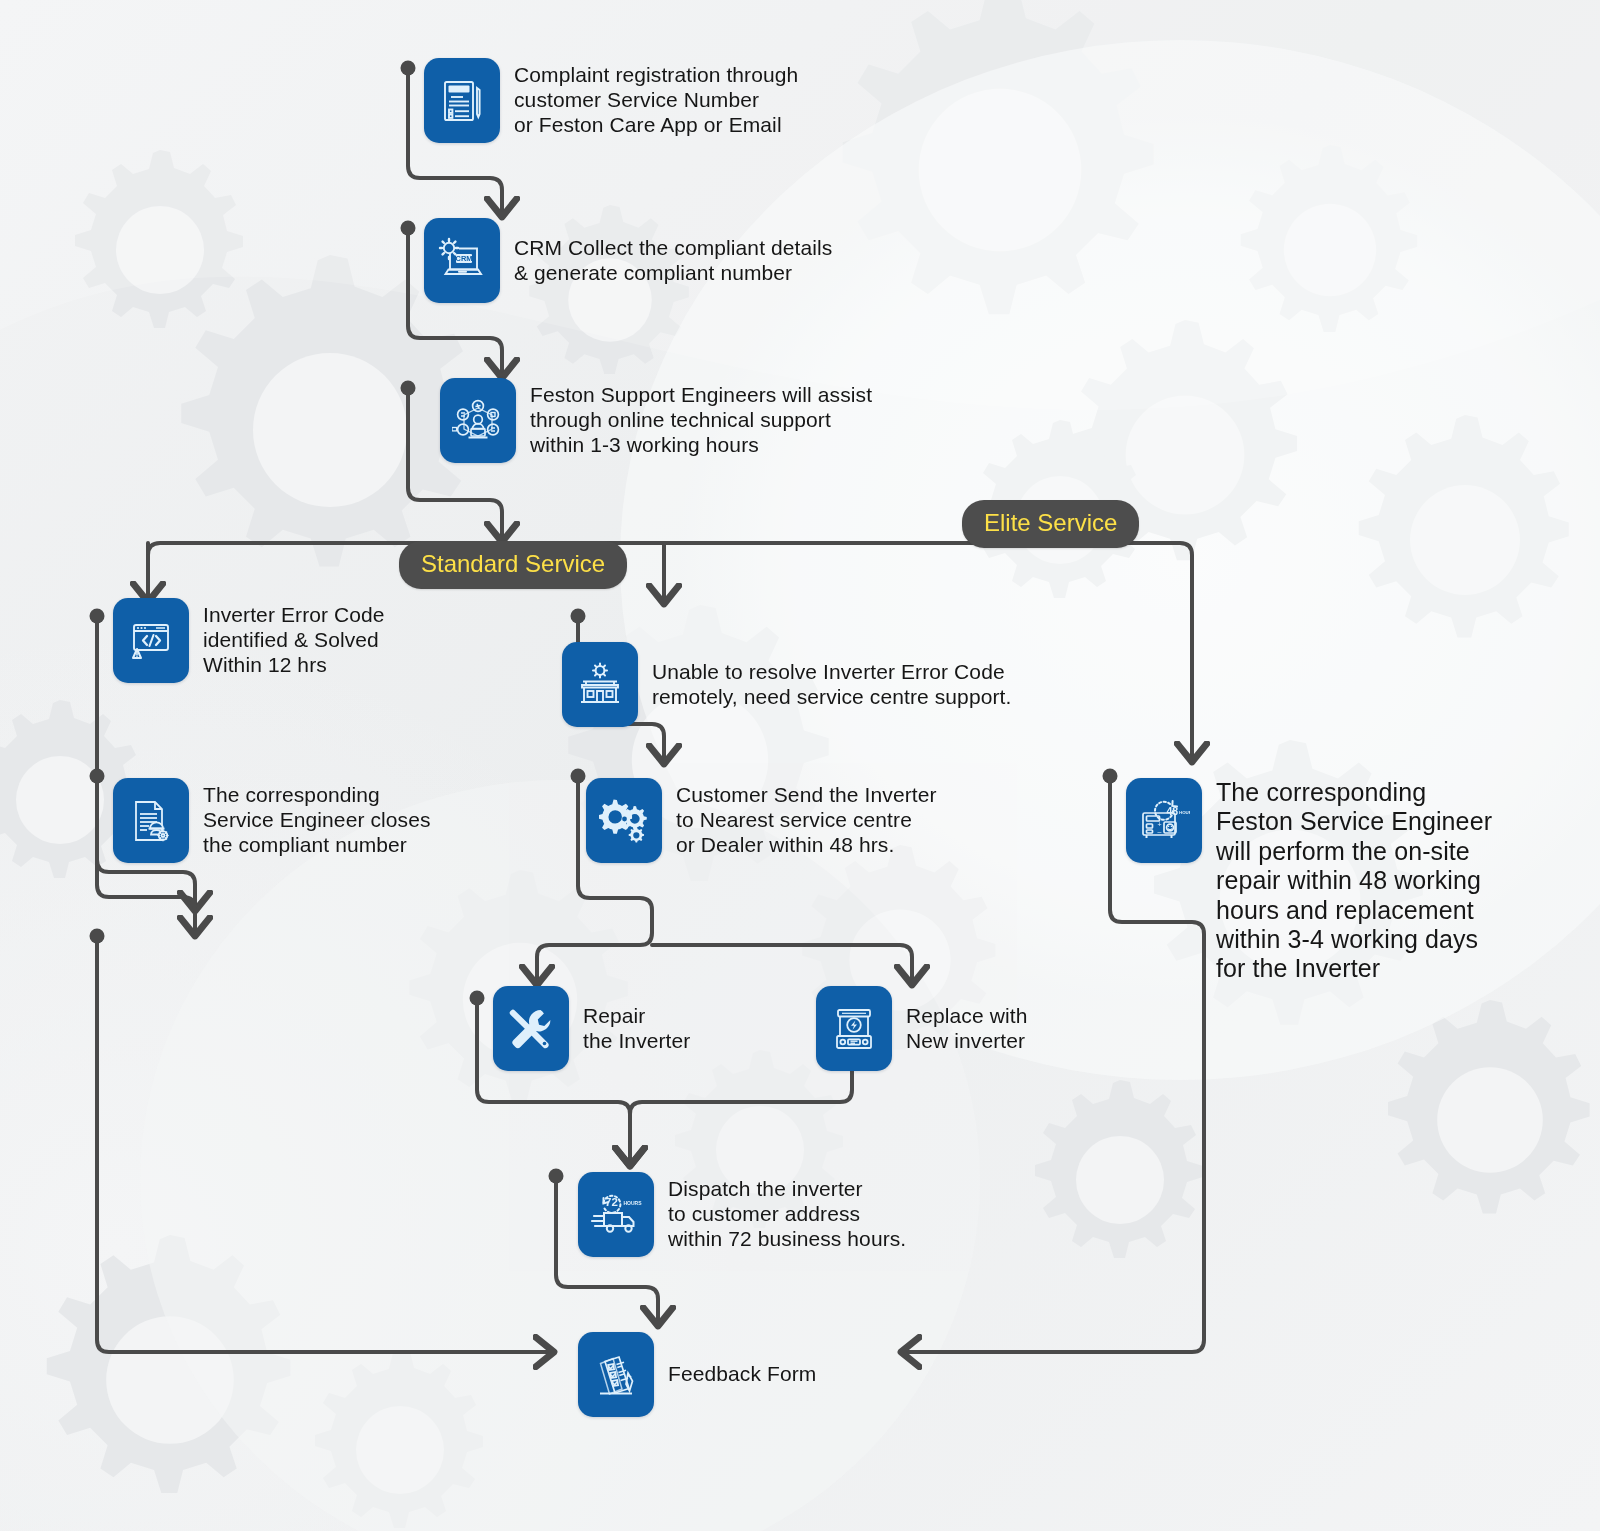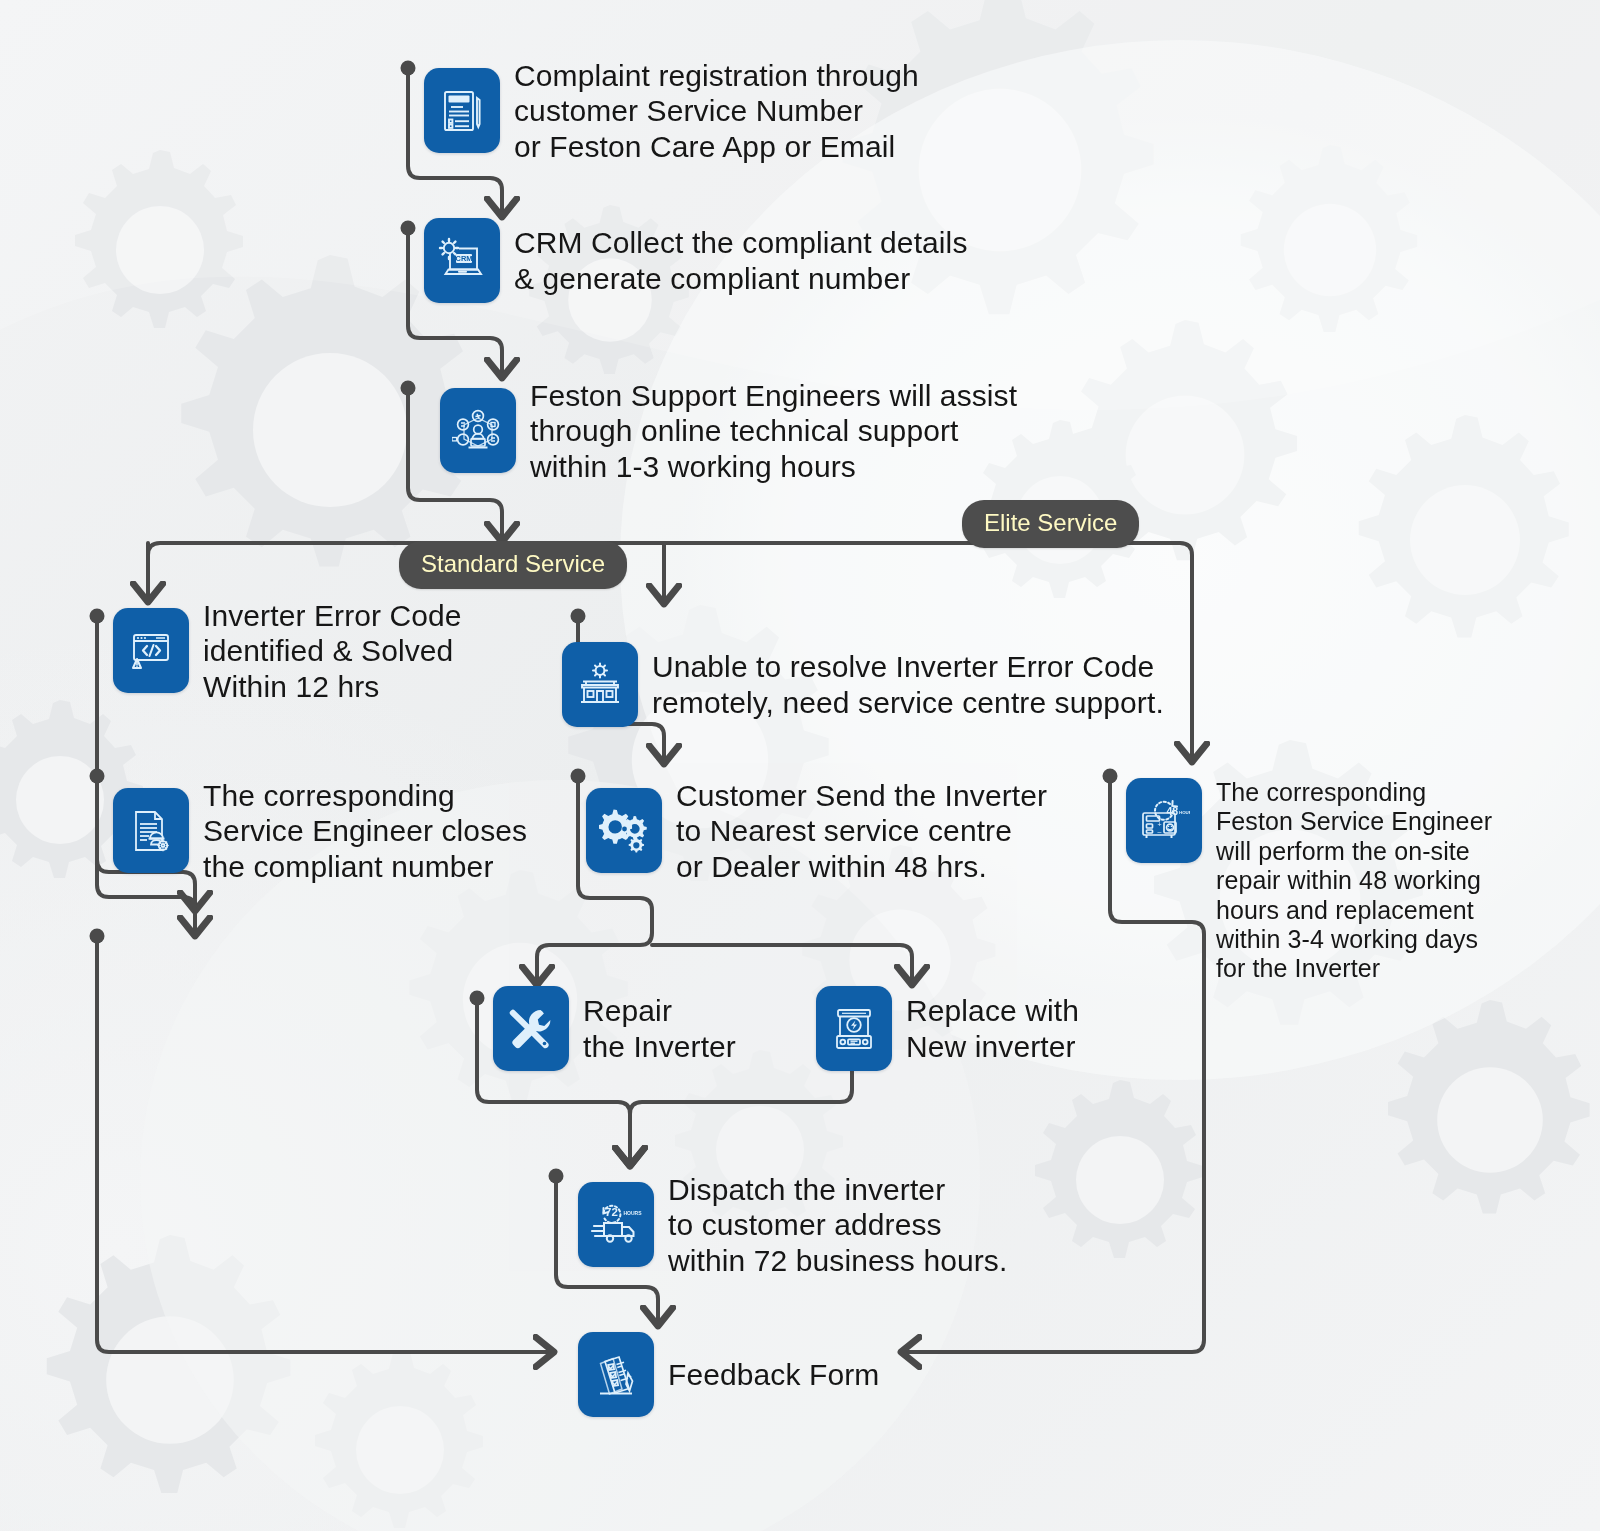--- a/index.html
+++ b/index.html
@@ -20,32 +20,32 @@
   .node{position:absolute;display:flex;align-items:center;gap:14px;}
   .tile{
     width:76px;height:85px;min-width:76px;border-radius:15px;
     background:#0f5fa8;
     display:flex;align-items:center;justify-content:center;
     box-shadow:0 1px 3px rgba(20,40,70,.18);
   }
   .tile svg{display:block;}
   .label{
     color:#161616;
-    font-size:30px;
+    font-size:21px;
     line-height:1.175;
     letter-spacing:.1px;
     white-space:pre-line;
     font-family:"Liberation Sans", sans-serif;
   }
   .label.small{font-size:25px;}
 
   .pill{
     position:absolute;
     background:#4d4d4d;
-    color:#fef9c3;
+    color:#fde047;
     border-radius:22px;
     font-size:24px;
     line-height:1;
     padding:11px 22px 13px 22px;
     white-space:nowrap;
     font-family:"Liberation Sans", sans-serif;
     box-shadow:0 1px 2px rgba(0,0,0,.12);
   }
   #wires{position:absolute;inset:0;width:1600px;height:1531px;pointer-events:none;}
 </style>

